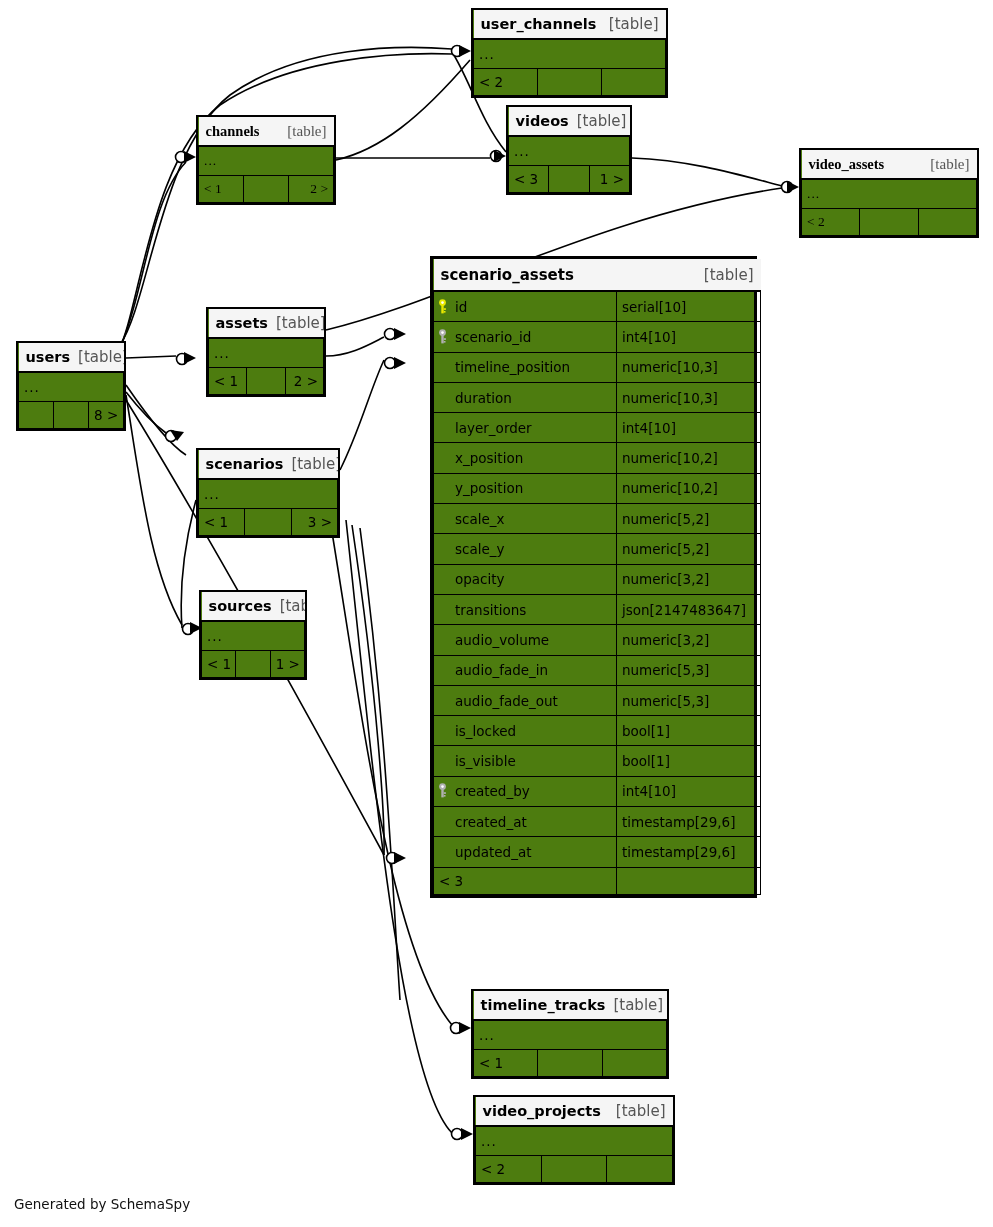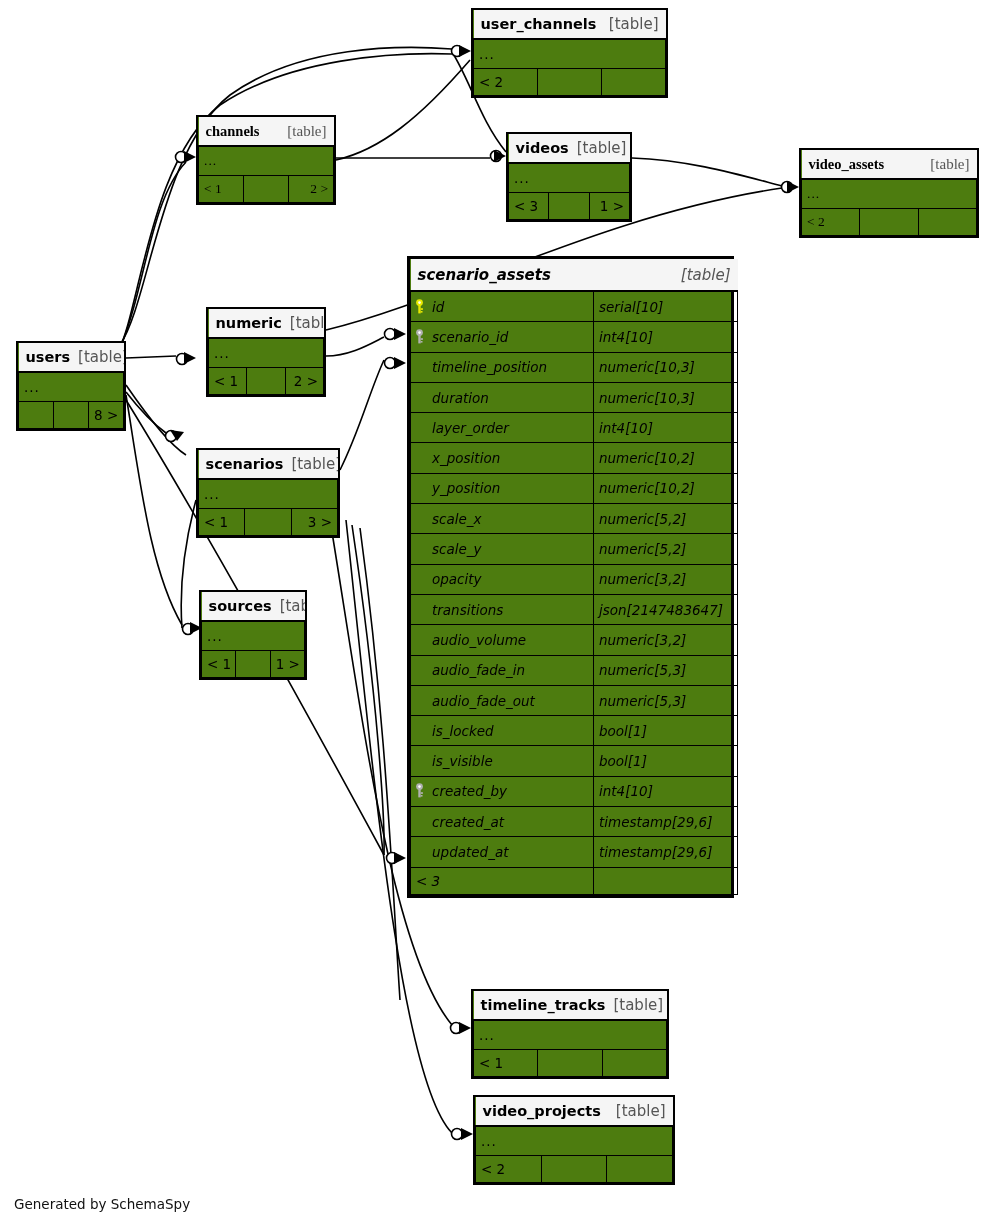--- a/index.html
+++ b/index.html
@@ -194,21 +194,21 @@
       <polygon points="406,334 394,328 394,340"></polygon>
       <polygon points="406,363 394,357 394,369"></polygon>
       <polygon points="184,432 170,430 177,441"></polygon>
       <polygon points="202,628 190,622 190,634"></polygon>
       <polygon points="406,858 394,852 394,864"></polygon>
       <polygon points="471,1028 459,1022 459,1034"></polygon>
       <polygon points="473,1134 461,1128 461,1140"></polygon>
     </g>
   </svg>
 
-  <div class="table-box focus" id="focus-table" style="left: 407px; top: 256px; width: 327px; font-style: italic;">
+  <div class="table-box focus" id="focus-table" style="left: 430px; top: 256px; width: 327px;">
     <table class="tbl">
       <colgroup>
         <col style="width:183px">
           <col style="width:144px">
       </colgroup>
       <tbody>
         <tr>
           <td class="hdr-cell" colspan="2">
             <div class="hdr-inner">
               <span class="tbl-name">scenario_assets</span>
@@ -456,21 +456,21 @@
               <td class="ellipsis-cell" colspan="3">...</td>
             </tr>
             <tr class="foot-row">
               <td class="foot-left" style="width:45px">&lt; 1</td>
               <td style="width:45px"></td>
               <td class="foot-right">2 &gt;</td>
             </tr>
           </tbody>
         </table>
       </div>
-      <div class="table-box" style="left: 506px; top: 132px; width: 126px;">
+      <div class="table-box" style="left: 506px; top: 105px; width: 126px;">
         <table class="tbl">
           <tbody>
             <tr>
               <td class="hdr-cell" colspan="3">
                 <div class="hdr-inner">
                   <span class="tbl-name">videos</span>
                   <span class="tbl-tag">[table]</span>
                 </div>
               </td>
             </tr>
@@ -506,21 +506,21 @@
             </tr>
           </tbody>
         </table>
       </div>
       <div class="table-box" style="left: 206px; top: 307px; width: 120px;">
         <table class="tbl">
           <tbody>
             <tr>
               <td class="hdr-cell" colspan="3">
                 <div class="hdr-inner">
-                  <span class="tbl-name">numeric</span>
+                  <span class="tbl-name">assets</span>
                   <span class="tbl-tag">[table]</span>
                 </div>
               </td>
             </tr>
             <tr>
               <td class="ellipsis-cell" colspan="3">...</td>
             </tr>
             <tr class="foot-row">
               <td class="foot-left" style="width:39px">&lt; 1</td>
               <td style="width:39px"></td>

